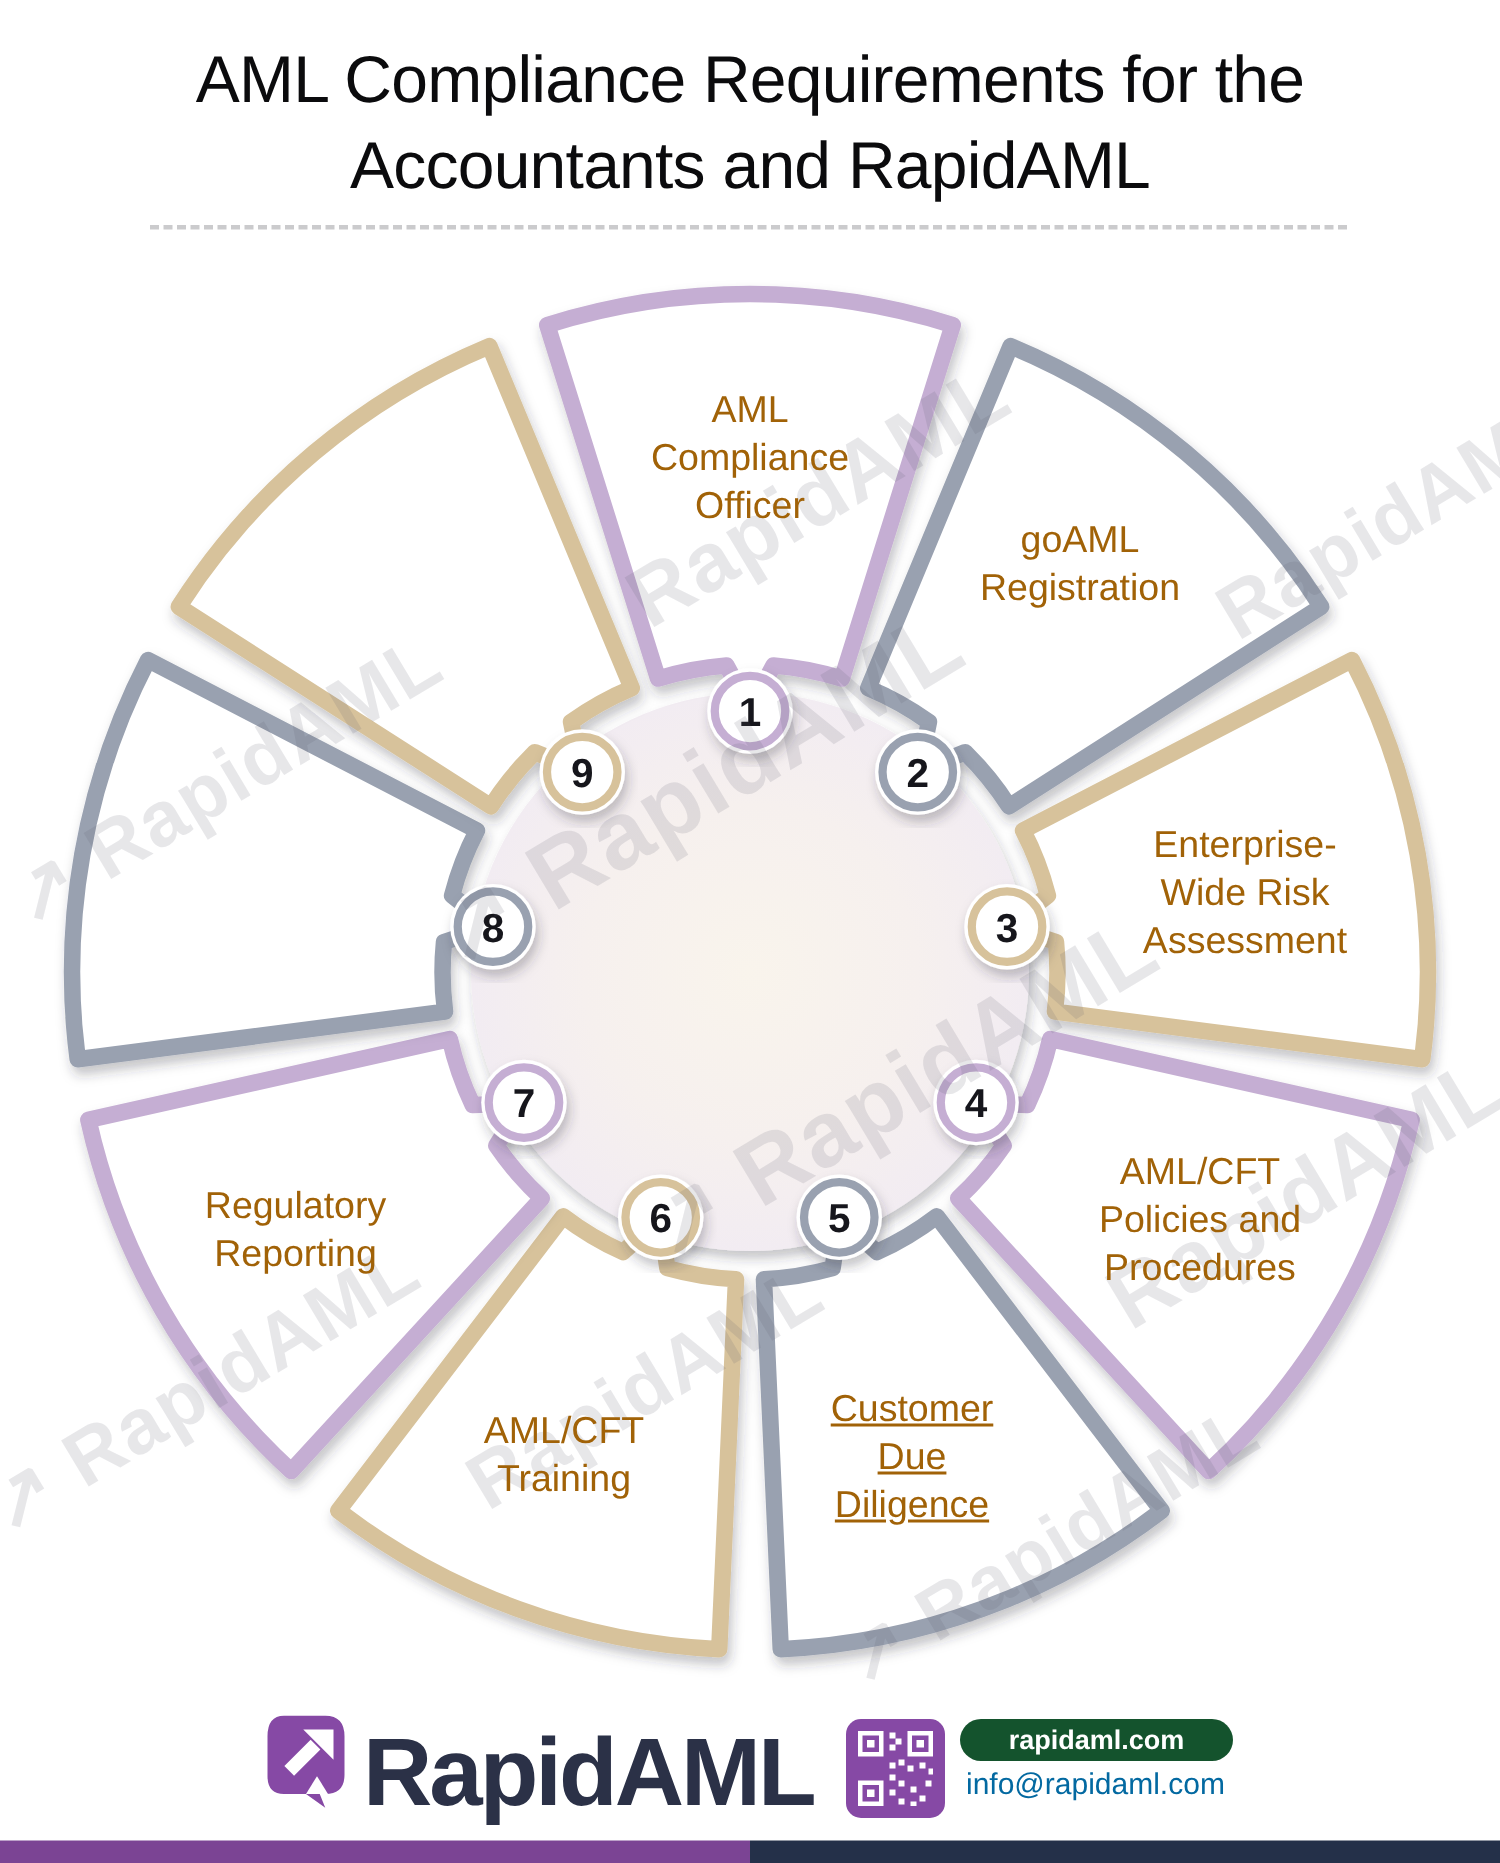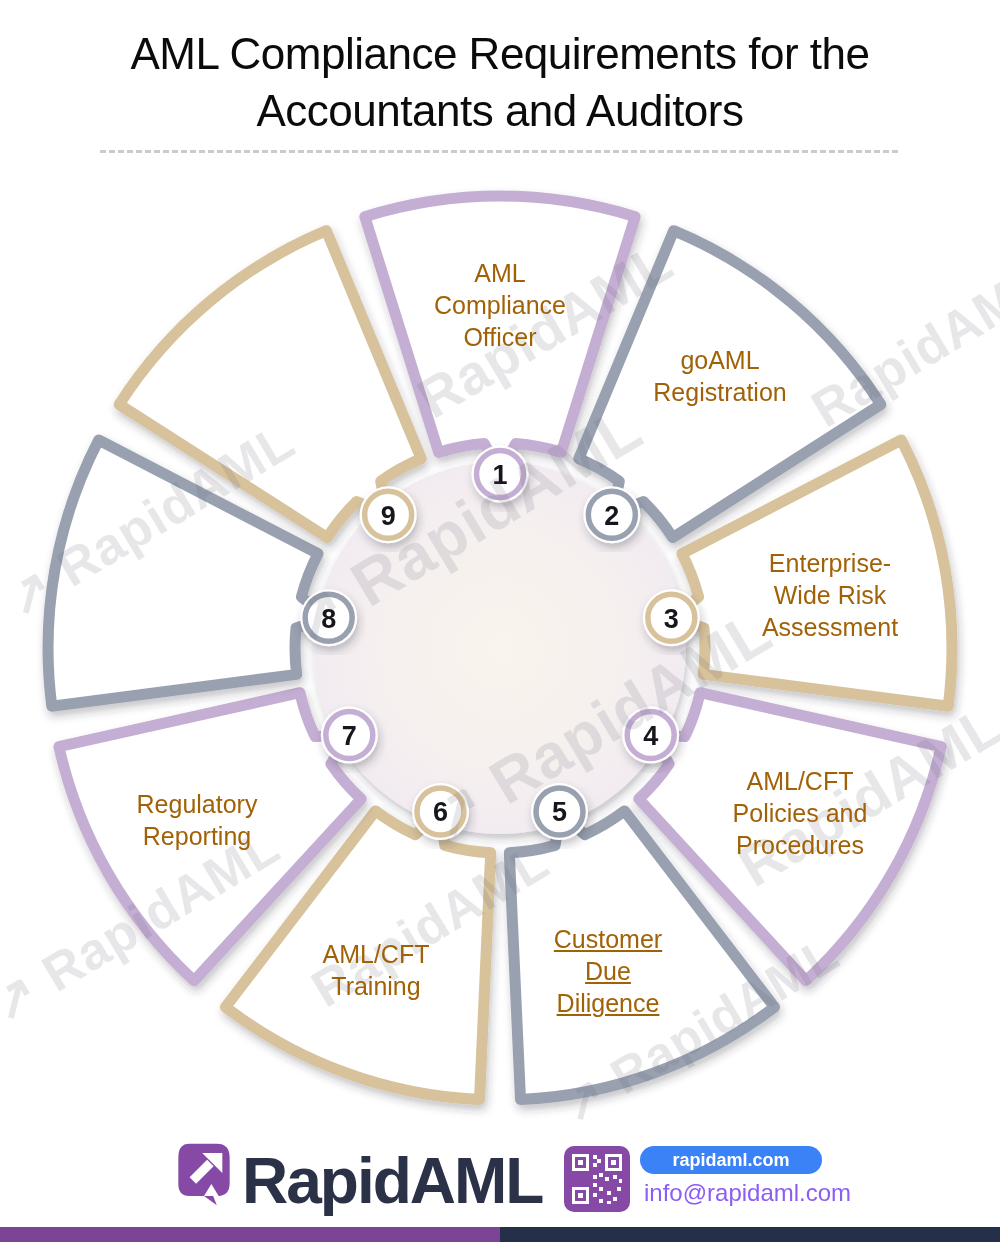--- a/index.html
+++ b/index.html
@@ -27,35 +27,35 @@
     font-size:25px;line-height:1.28;color:#a16207;white-space:nowrap;
   }
   .footer{position:absolute;left:0;top:0;width:1000px;height:1242px;z-index:5;}
   .logo-icon{position:absolute;left:176px;top:1141px;width:56px;height:66px;}
   .brand{
     position:absolute;left:242px;top:1144px;font-size:64px;font-weight:bold;
     color:#2b3147;letter-spacing:-2px;
   }
   .qr{position:absolute;left:564px;top:1146px;width:66px;height:66px;}
   .pill{
-    position:absolute;left:640px;top:1146px;width:182px;height:28px;background:#3b82f6;
+    position:absolute;left:640px;top:1146px;width:182px;height:28px;background:#14532d;
     border-radius:15px;color:#ffffff;font-weight:bold;font-size:18px;
     display:flex;align-items:center;justify-content:center;
   }
-  .email{position:absolute;left:644px;top:1179px;font-size:24px;color:#8b5cf6;}
+  .email{position:absolute;left:644px;top:1179px;font-size:20px;color:#0369a1;}
   .bar{position:absolute;top:1227px;height:15px;}
   .bar-purple{left:0;width:500px;background:#7b4494;}
   .bar-navy{left:500px;width:500px;background:#243049;}
 </style>
 </head>
 <body>
 
 <div class="title">
   <div>AML Compliance Requirements for the</div>
-  <div>Accountants and Auditors</div>
+  <div>Accountants and RapidAML</div>
 </div>
 
 <div class="divider"></div>
 
 <svg id="wheel" viewBox="0 0 1000 1242">
   <defs>
     <filter id="soft" x="-15%" y="-15%" width="130%" height="130%">
       <feDropShadow dx="2" dy="5" stdDeviation="4" flood-color="#30303a" flood-opacity="0.28"></feDropShadow>
     </filter>
     <radialGradient id="cgrad">

